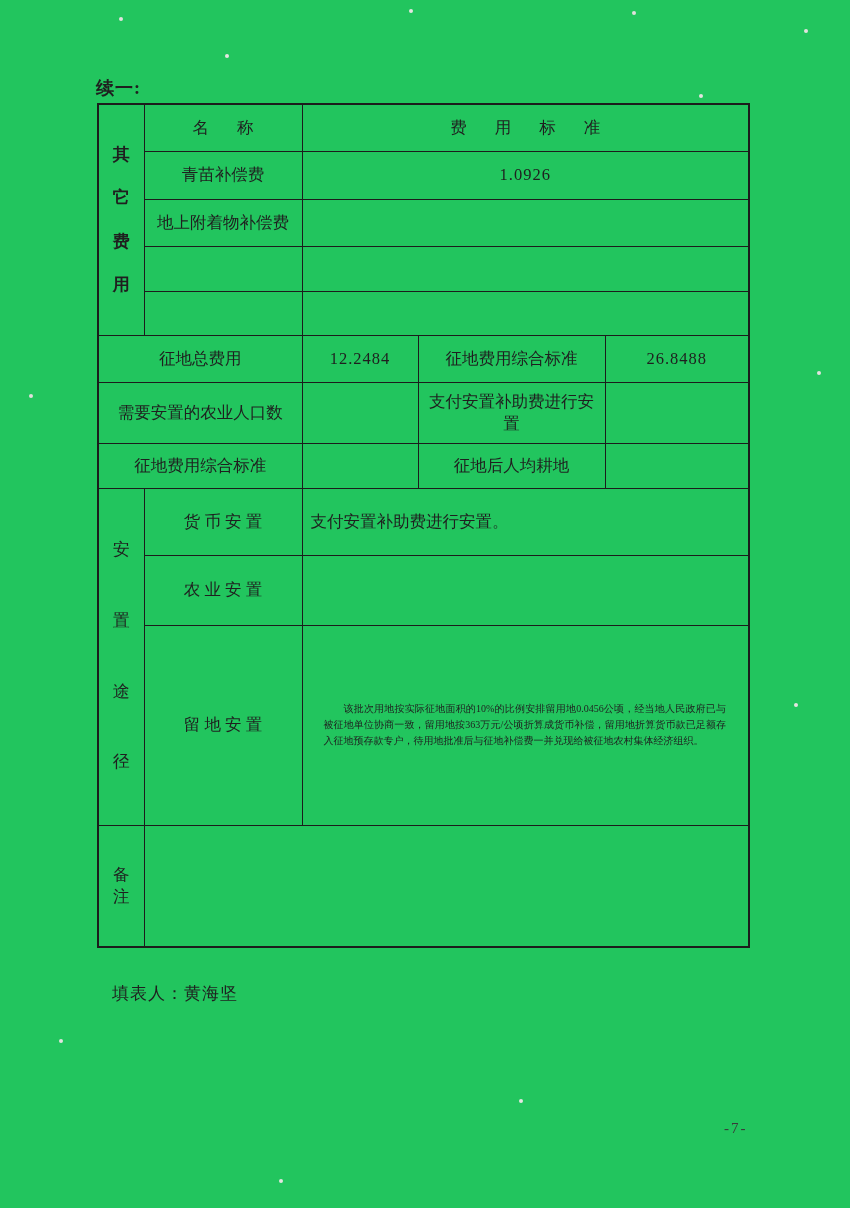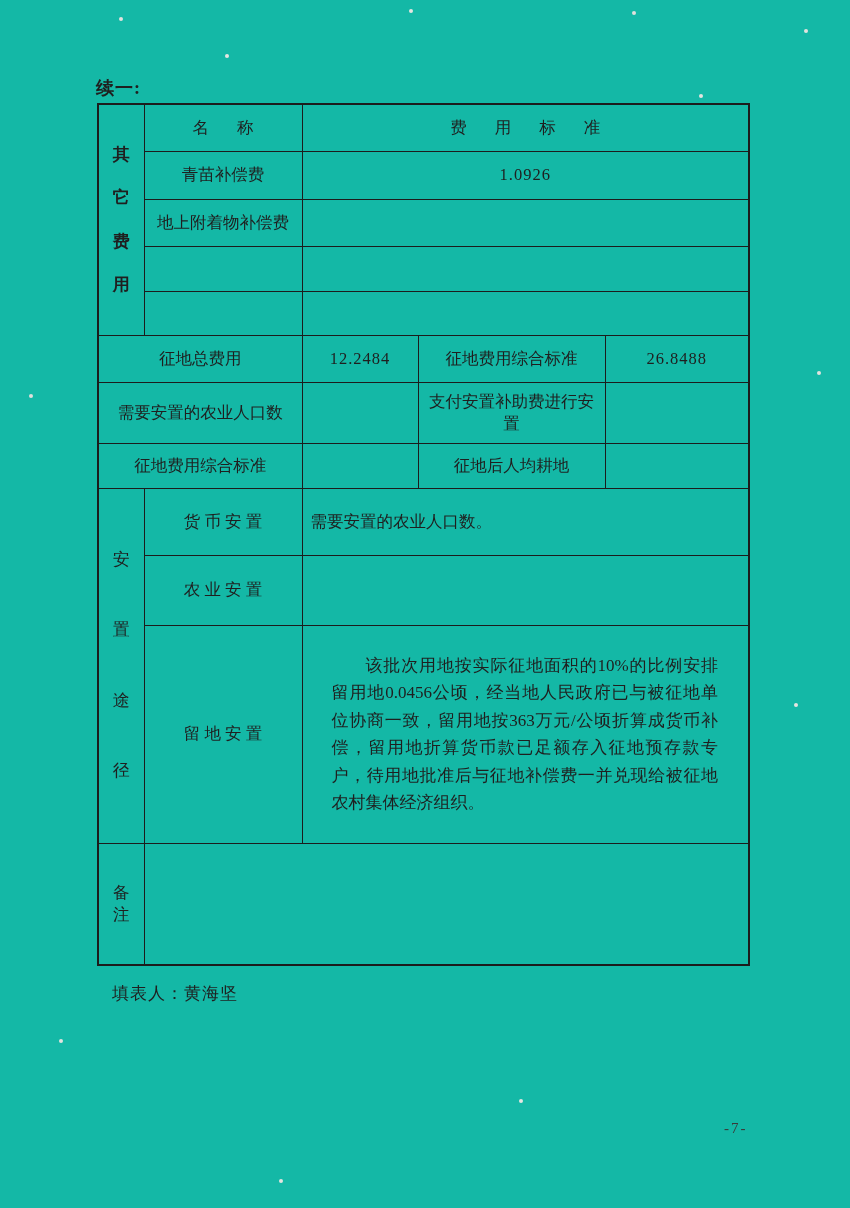--- a/index.html
+++ b/index.html
@@ -6,21 +6,21 @@
   body {
     font-family: "Liberation Serif", "DejaVu Serif", serif;
     color: #1f1f1f;
     background: #e9e9e9;
   }
   .page {
     position: relative;
     width: 850px;
     height: 1208px;
     margin: 0 auto;
-    background: #14b8a6;
+    background: #22c55e;
     overflow: hidden;
   }
   
   .specks {
     position: absolute; top: 0; left: 0; width: 2px; height: 2px;
     background: transparent; border-radius: 50%;
     box-shadow:
       120px 18px 0 1px #e2e2de, 410px 10px 0 1px #e5e5e1, 633px 12px 0 1px #e0e0dc,
       805px 30px 0 1px #e3e3df, 226px 55px 0 1px #e6e6e2, 700px 95px 0 1px #e4e4e0,
       818px 372px 0 1px #e2e2de, 30px 395px 0 1px #e0e0dc, 795px 704px 0 1px #e5e5e1,
@@ -57,26 +57,26 @@
     width: 1.15em;
     word-break: break-all;
     line-height: 2.55;
     font-size: 17px;
     font-weight: bold;
     text-align: center;
   }
   .v-label.tall { line-height: 4.15; font-weight: normal; }
   .num { font-family: "Liberation Serif", "DejaVu Serif", serif; letter-spacing: 1px; }
   .para {
-    font-size: 17px;
+    font-size: 10px;
     line-height: 1.62;
     text-align: justify;
     text-indent: 2em;
     padding: 6px 10px 6px 9px;
-    margin: 12px;
+    margin: 4px;
   }
   .remark-label { font-weight: normal; }
   .filler {
     position: absolute;
     left: 112px; top: 982px;
     font-size: 17px;
     letter-spacing: 1px;
   }
   .page-number {
     position: absolute;
@@ -145,21 +145,21 @@
       <td class="c"></td>
       <td class="c">征地后人均耕地</td>
       <td class="c"></td>
     </tr>
 
     <tr style="height:67px">
       <td rowspan="3" class="vcell">
         <span class="v-label tall">安置途径</span>
       </td>
       <td class="c">货 币 安 置</td>
-      <td colspan="3" class="lt">需要安置的农业人口数。</td>
+      <td colspan="3" class="lt">支付安置补助费进行安置。</td>
     </tr>
     <tr style="height:70px">
       <td class="c">农 业 安 置</td>
       <td colspan="3" class="lt"></td>
     </tr>
     <tr style="height:200px">
       <td class="c">留 地 安 置</td>
       <td colspan="3" style="vertical-align:middle">
         <p class="para">该批次用地按实际征地面积的10%的比例安排留用地0.0456公顷，经当地人民政府已与被征地单位协商一致，留用地按363万元/公顷折算成货币补偿，留用地折算货币款已足额存入征地预存款专户，待用地批准后与征地补偿费一并兑现给被征地农村集体经济组织。</p>
       </td>

